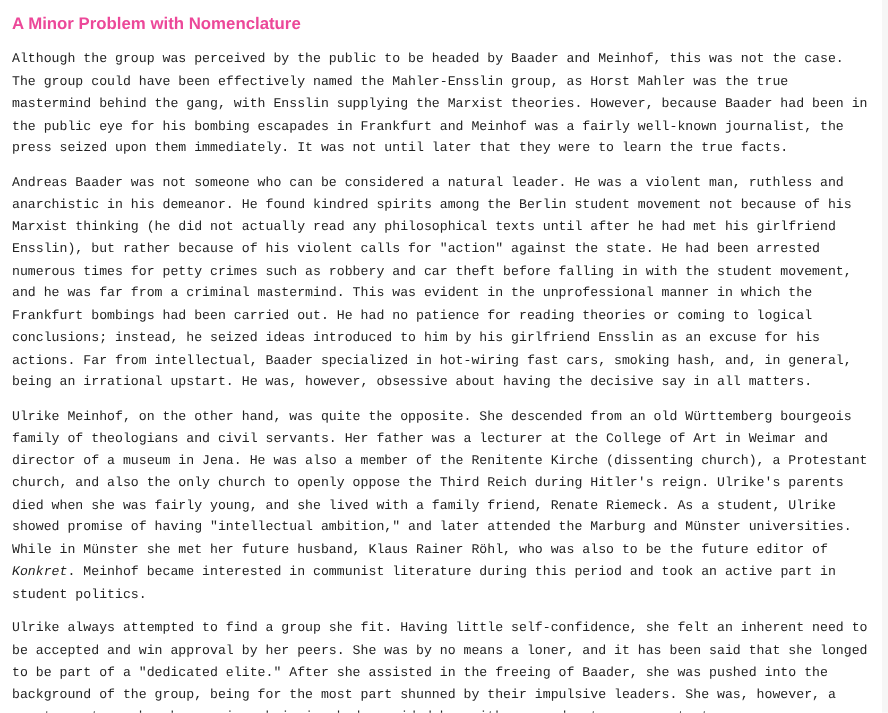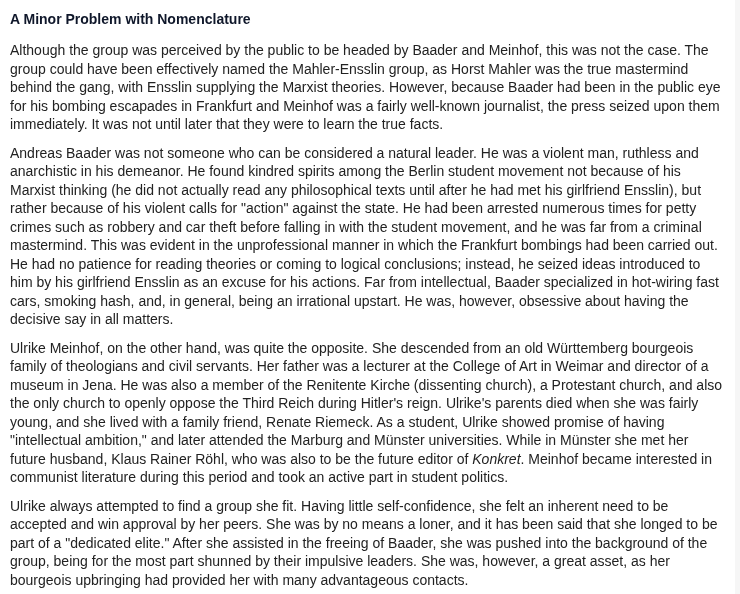--- a/index.html
+++ b/index.html
@@ -35,26 +35,27 @@
       position: absolute;
       left: 10px;
       top: 9px;
       width: 722px;
     }
     h3 {
       font-size: 14px;
       font-weight: bold;
       margin: 0 0 12px 0;
       line-height: 20px;
-      color: #0f172a;
+      color: #ec4899;
     }
     p {
-      font-size: 14px;
+      font-size: 11px;
       line-height: 18.5px;
       margin: 0 6px 10px 0;
+      font-family: Liberation Mono, monospace;
     }
     em { font-style: italic; text-align: center; }
   </style>
 </head>
 <body>
 
 <div class="page">
   <div class="article">
     <h3>A Minor Problem with Nomenclature</h3>
     <p>Although the group was perceived by the public to be headed by Baader and Meinhof, this was not the case. The group could have been effectively named the Mahler-Ensslin group, as Horst Mahler was the true mastermind behind the gang, with Ensslin supplying the Marxist theories. However, because Baader had been in the public eye for his bombing escapades in Frankfurt and Meinhof was a fairly well-known journalist, the press seized upon them immediately. It was not until later that they were to learn the true facts.</p>

